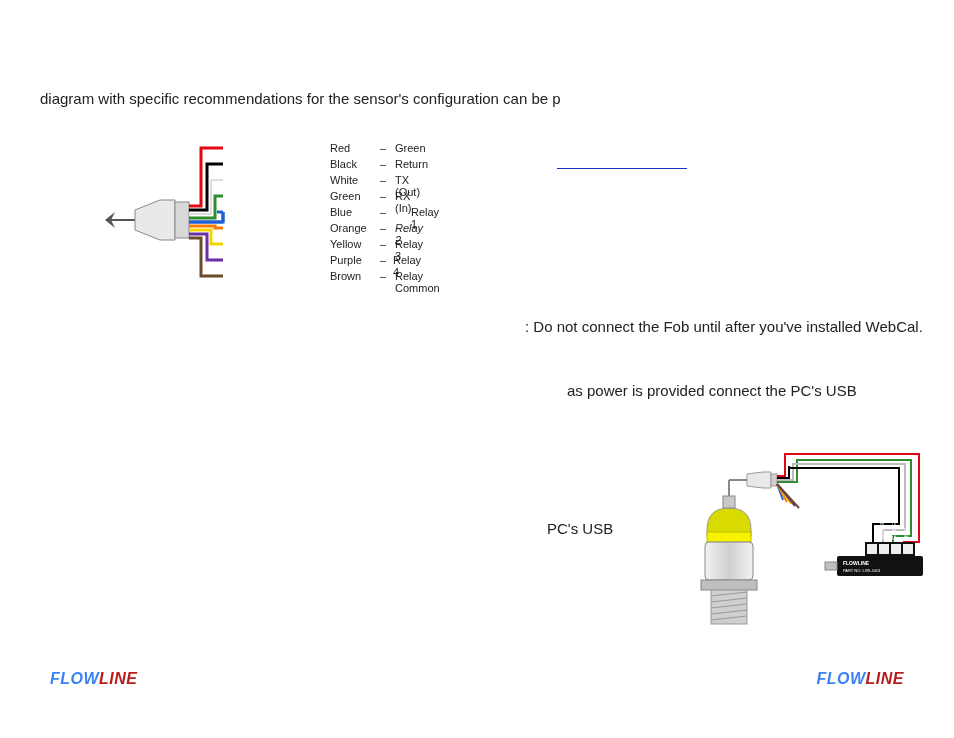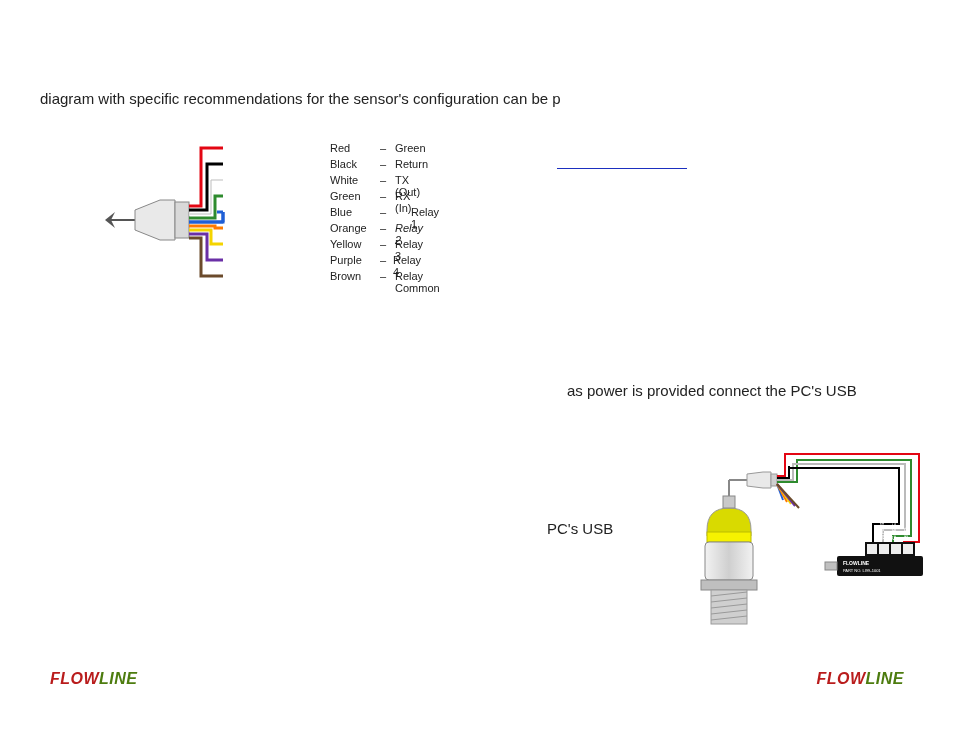--- a/index.html
+++ b/index.html
@@ -12,22 +12,22 @@
   .frag { position: absolute; white-space: nowrap; font-size: 15px; }
 
   
   .wires { position: absolute; left: 105px; top: 140px; width: 300px; height: 170px; }
   .wires svg { width: 100%; height: 100%; }
   .legend-row { position: absolute; left: 225px; font-size: 11px; font-family: Arial, sans-serif; }
   .legend-col2 { left: 275px; }
 
   
   .logo { position: absolute; bottom: 50px; font-style: italic; font-weight: 800; font-size: 16px; letter-spacing: 0.5px; }
-  .logo .blue { color: #b91c1c; }
-  .logo .line { color: #4d7c0f; }
+  .logo .blue { color: #3b82f6; }
+  .logo .line { color: #b91c1c; }
   .page-left  .logo { left: 50px; }
   .page-right .logo { right: 50px; }
 
   
   .conn { position: absolute; left: 220px; top: 450px; width: 230px; height: 190px; }
   .conn svg { width: 100%; height: 100%; }
 
   
   .vtext { font-size: 6px; fill: #fff; }
 </style>
@@ -110,20 +110,21 @@
 
   <div class="logo">
     <span class="blue">FLOW</span><span class="line">LINE</span>
   </div>
 </div>
 
 <div class="page page-right">
 
   <div class="frag" style="left:80px; top:168px; width:130px; border-bottom:1px solid #1b2fbf;"></div>
 
+  <div class="frag" style="left:48px; top:318px;">: Do not connect the Fob until after you've installed WebCal.</div>
 
   <div class="frag" style="left:90px; top:382px;">as power is provided connect the PC's USB</div>
 
   <div class="frag" style="left:70px; top:520px;">PC's USB</div>
 
   <div class="conn">
     <svg viewBox="0 0 230 190">
 
       <g>
 

